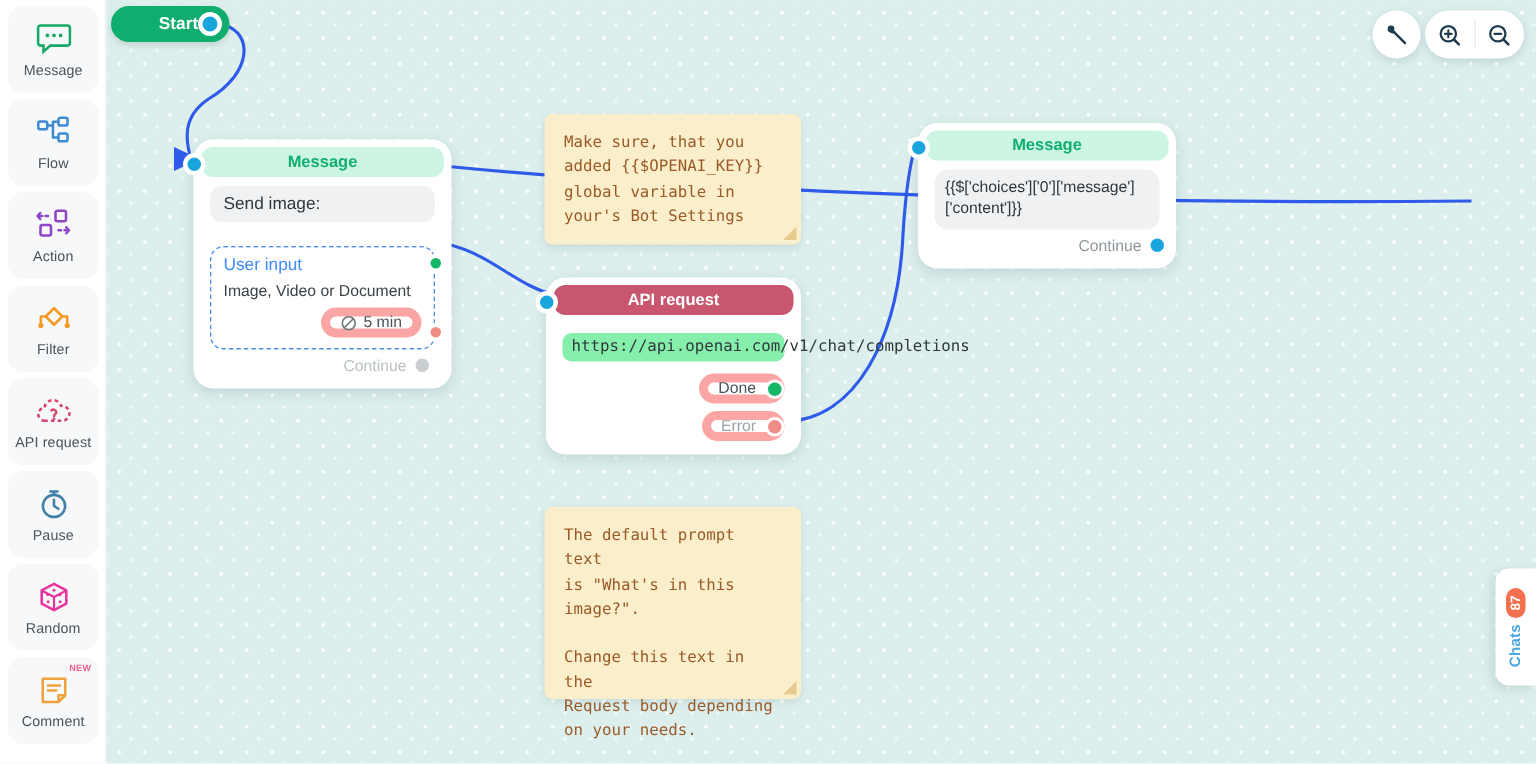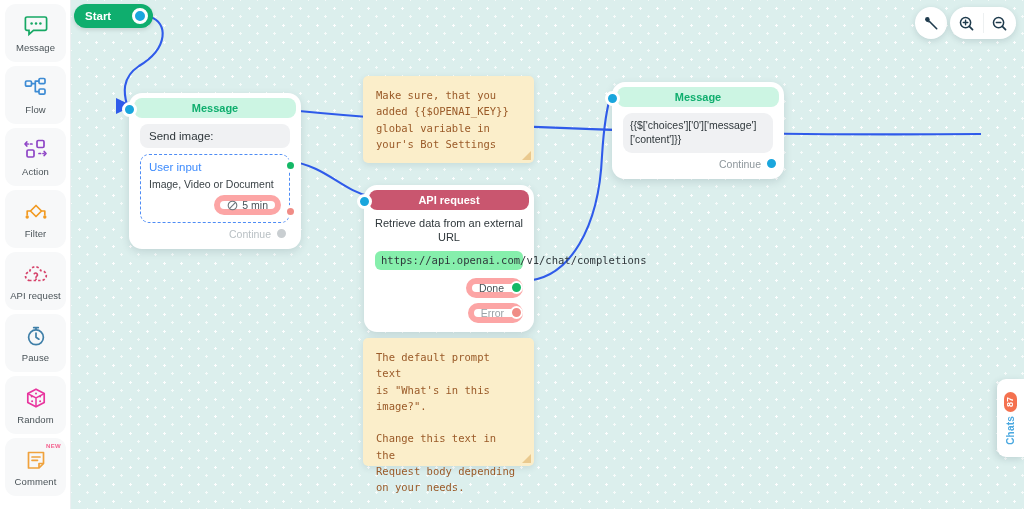--- a/index.html
+++ b/index.html
@@ -107,21 +107,21 @@
     background: #86efac; border-radius: 6px;
     font-family: "DejaVu Sans Mono", monospace;
     font-size: 10.5px; color: #2f373b; text-align: center;
     padding: 3px 6px; line-height: 1.25;
   }
 
   .in-port { position: absolute; left: -7px; top: 9px; width: 15px; height: 15px; }
 
   
   .sub-block {
-    margin-top: 6px;
+    margin-top: 16px;
     border: 1.4px dashed #4e8cf5;
     border-radius: 9px;
     padding: 6px 8px 7px 8px;
     position: relative;
     background: #fff;
   }
   .sub-title { font-size: 11.5px; color: #3d8bfd; font-weight: 400; }
   .sub-sub { font-size: 10.5px; color: #3a4246; margin-top: 5px; }
   .port-green { background:#14b866; }
   .port-red   { background:#f08c86; }
@@ -322,21 +322,21 @@
       <path d="M79,17 C97,22 98,48 68,66 C50,78 53,94 56,105" fill="none" stroke="#2f5bea" stroke-width="2.1"></path>
       <polygon points="45,98 62,106 45,114" fill="#2f5bea"></polygon>
 
       <path d="M228,111 C330,121 560,137 910,134" fill="none" stroke="#2f5bea" stroke-width="2.1"></path>
 
       <path d="M218,161 C255,166 270,190 300,197" fill="none" stroke="#2f5bea" stroke-width="2.1"></path>
 
       <path d="M452,281 C500,280 528,225 531,156 C534,108 540,95 541,92" fill="none" stroke="#2f5bea" stroke-width="2.1"></path>
     </svg>
 
-    <div id="start-pill" style="left:3px;">
+    <div id="start-pill" style="left:3px;justify-content:center;">
       <span class="lbl">Start</span>
       <span id="start-port" class="port"></span>
     </div>
 
     <div class="node" style="left:58px; top:93px; width:172px;">
       <span class="port in-port"></span>
       <div class="node-head head-msg">Message</div>
       <div class="node-body">
         <div class="grey-field">Send image:</div>
 
@@ -360,21 +360,20 @@
           <span class="continue-lbl">Continue</span>
           <span class="outpin port-grey"></span>
         </div>
       </div>
     </div>
 
     <div class="node" style="left:293px; top:185px; width:170px;">
       <span class="port in-port"></span>
       <div class="node-head head-api">API request</div>
       <div class="node-body">
-        <div style="font-size:11px;color:#2f373b;text-align:center;line-height:1.3;">Retrieve data from an external URL</div>
         <div class="code-field" style="margin-top:6px;">https://api.openai.com/v1/chat/completions</div>
 
         <div class="chip-row" style="margin-top:8px;">
           <span class="chip" style="padding-right:4px;gap:6px;">
             <span>Done</span>
             <span class="outpin port-green" style="margin-right:-10px;"></span>
           </span>
         </div>
         <div class="chip-row" style="margin-top:5px;">
           <span class="chip" style="padding-right:4px;gap:6px;color:#9aa2a7;">

